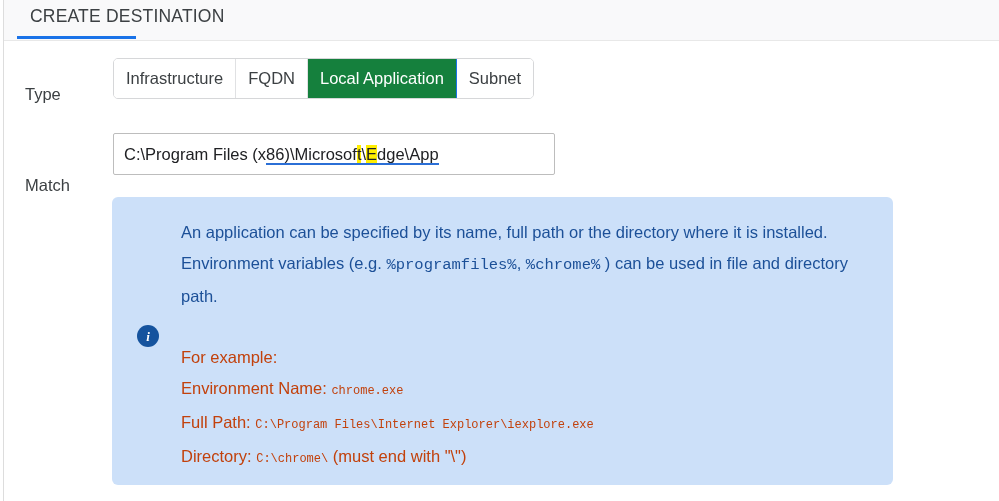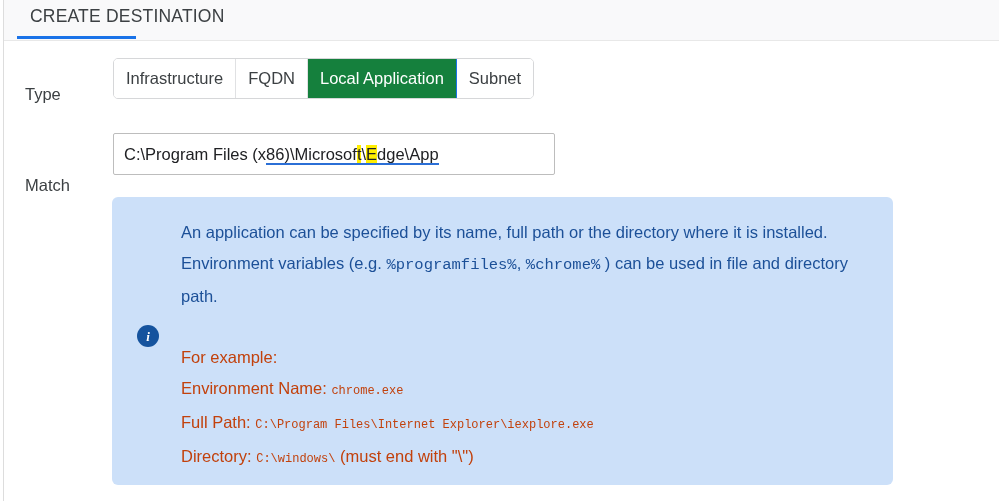--- a/index.html
+++ b/index.html
@@ -208,18 +208,18 @@
       <p class="info-p"><span>An application can be specified by its name, full path or the directory where it is installed. Environment variables (e.g. </span><span class="mono">%programfiles%</span><span>, </span><span class="mono">%chrome%</span><span> ) can be used in file and directory path.</span></p>
 
       <div class="info-gap"></div>
 
       <div class="info-line">For example:</div>
 
       <div class="info-line"><span>Environment Name: </span><span class="mono">chrome.exe</span></div>
 
       <div class="info-line"><span>Full Path: </span><span class="mono">C:\Program Files\Internet Explorer\iexplore.exe</span></div>
 
-      <div class="info-line"><span>Directory: </span><span class="mono">C:\windows\</span><span> (must end with "\")</span></div>
+      <div class="info-line"><span>Directory: </span><span class="mono">C:\chrome\</span><span> (must end with "\")</span></div>
 
     </div>
   </div>
 
 </div>
 
 </body></html>

